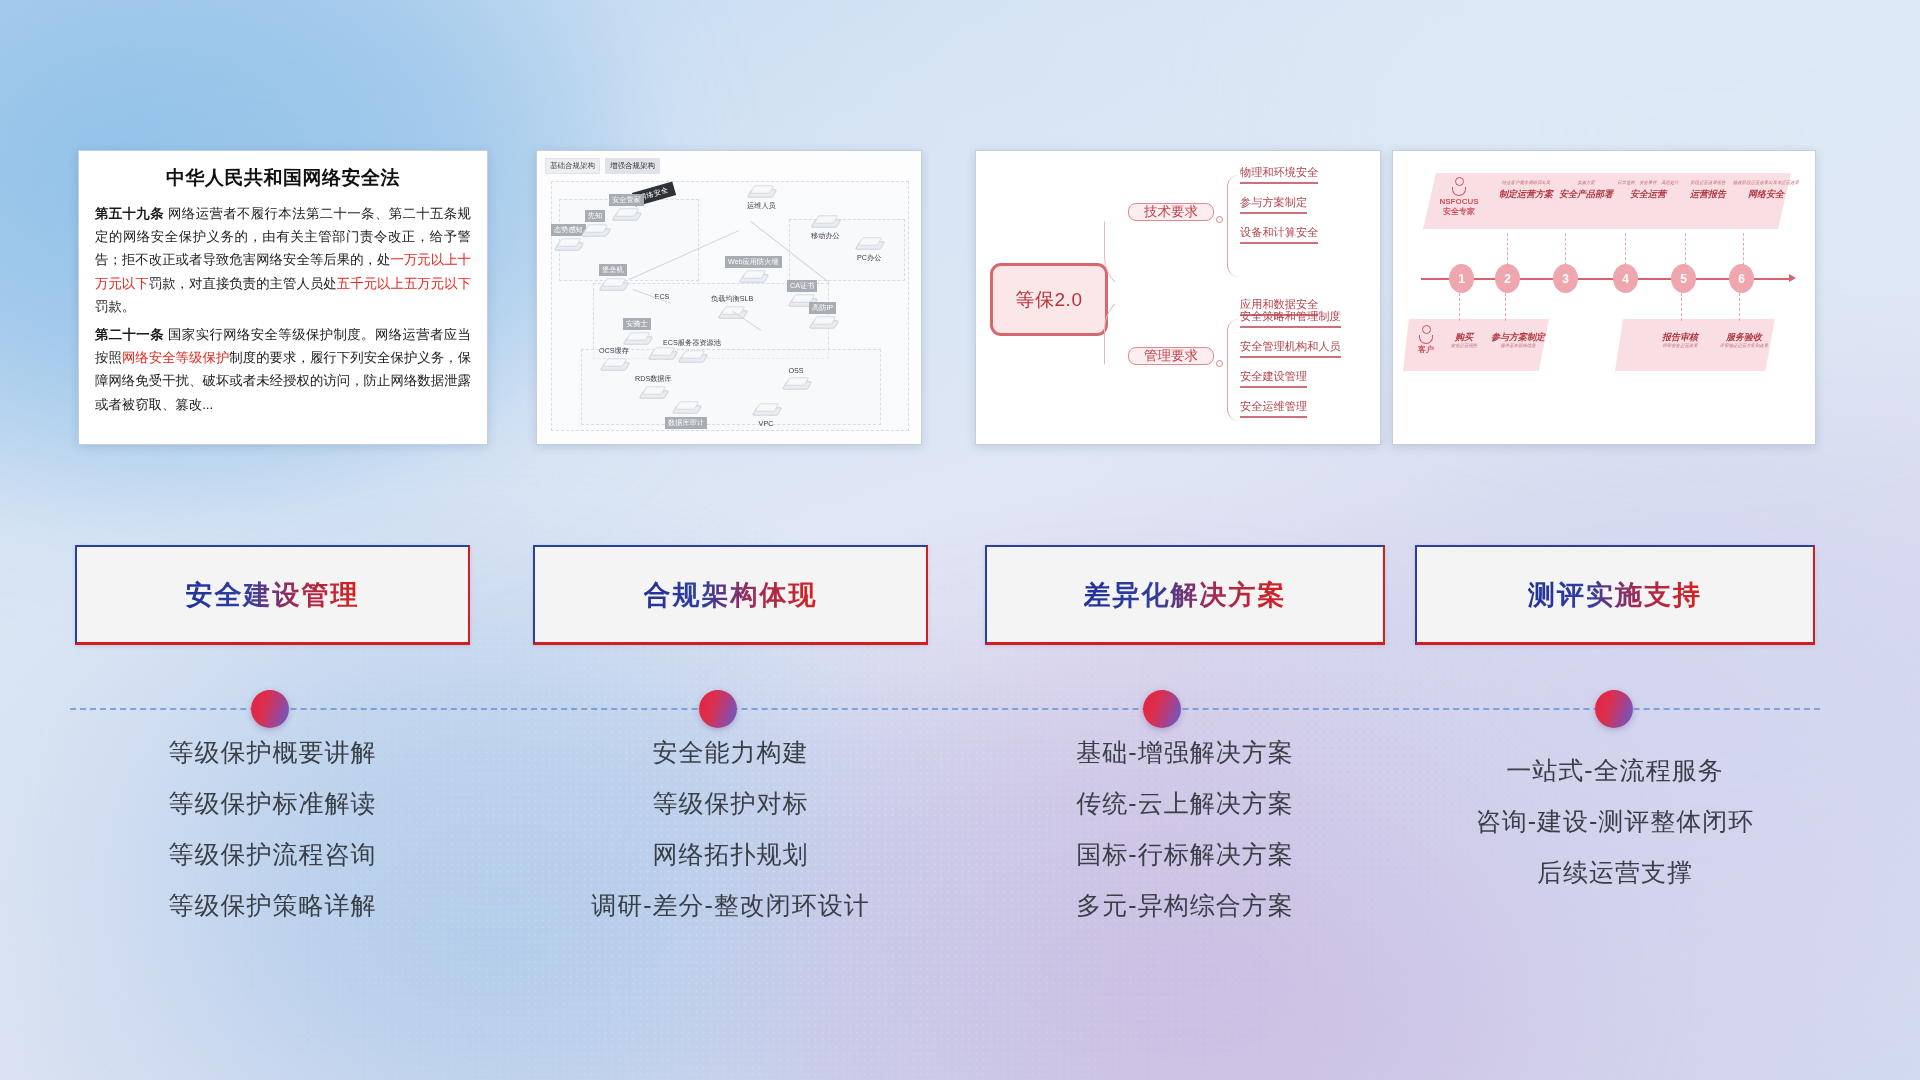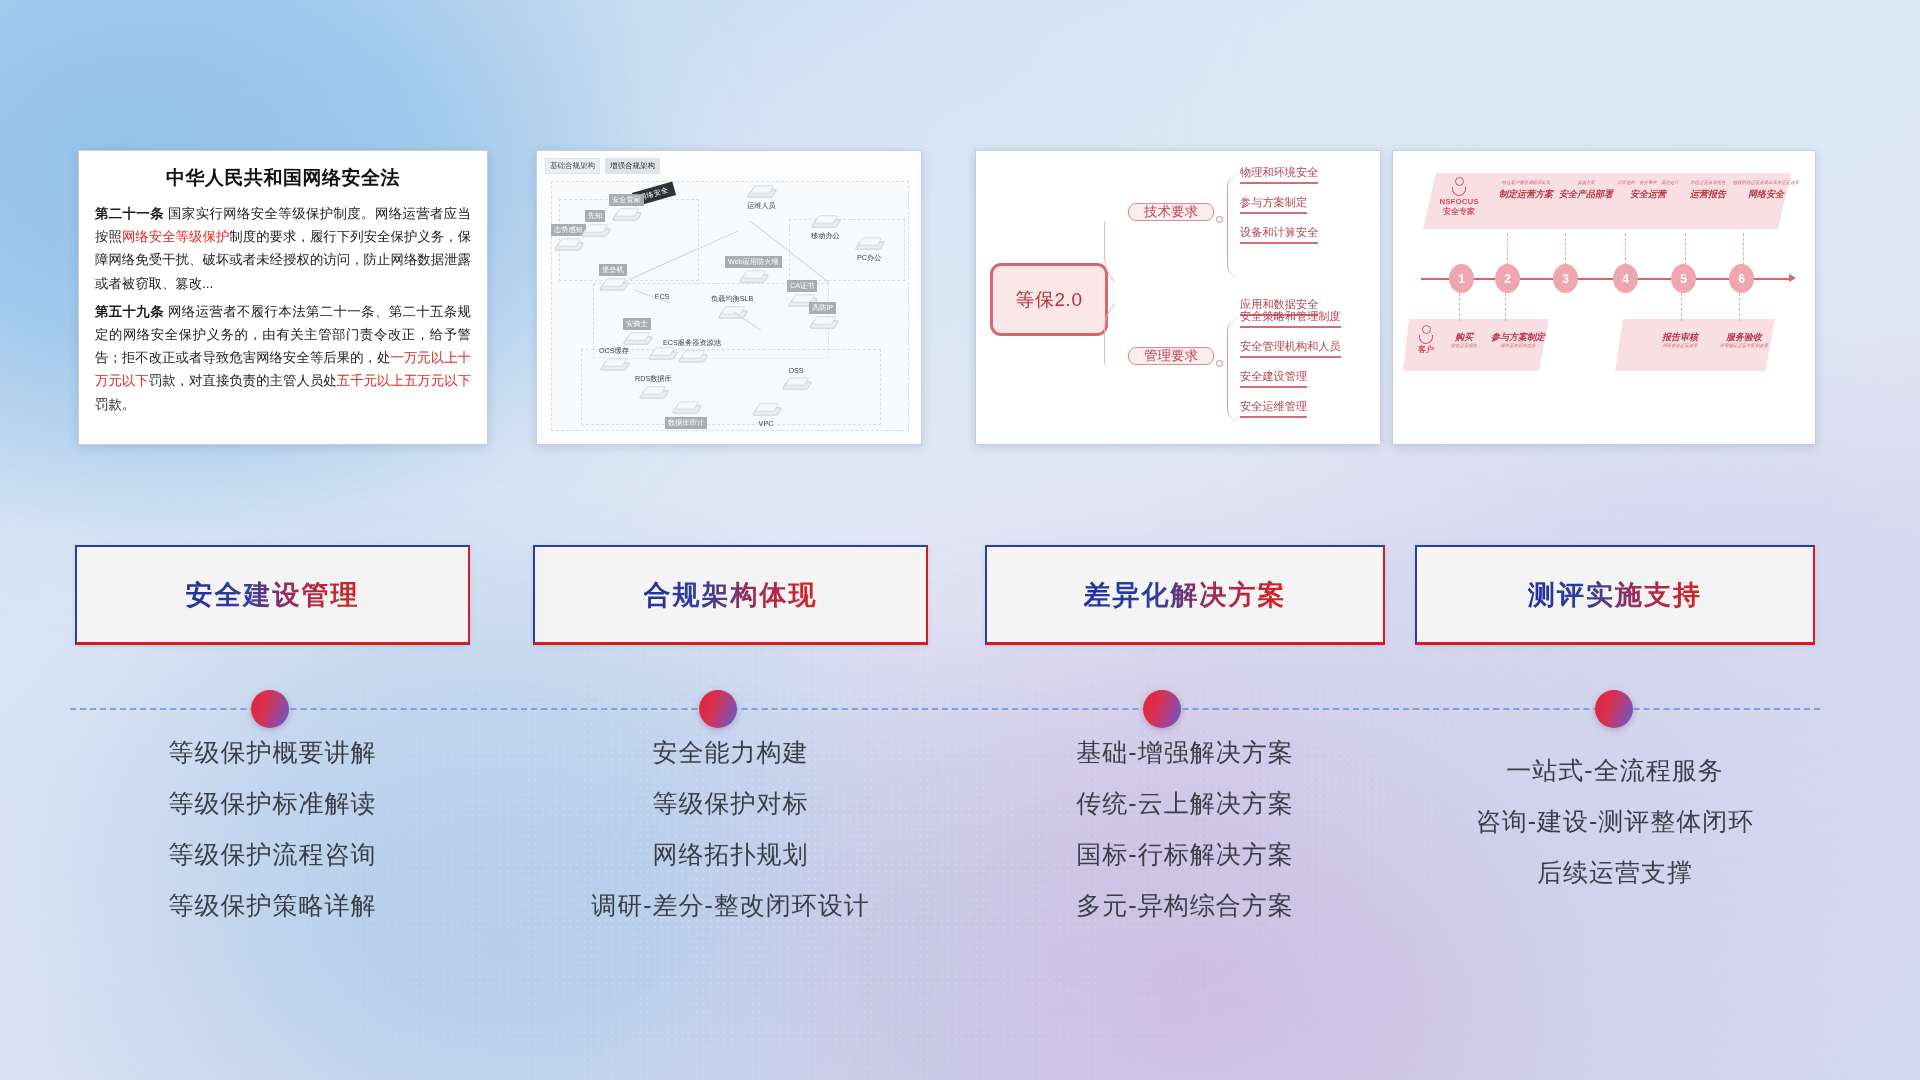--- a/index.html
+++ b/index.html
@@ -243,24 +243,24 @@
 </div>
 
 <div class="stage">
 
   <div class="cards">
 
     <div class="card card-1">
       <div class="law">
         <div class="law-title">中华人民共和国网络安全法</div>
         <div class="law-p">
+          <span class="law-art">第五十九条</span><span> 网络运营者不履行本法第二十一条、第二十五条规定的网络安全保护义务的，由有关主管部门责令改正，给予警告；拒不改正或者导致危害网络安全等后果的，处</span><span class="red">一万元以上十万元以下</span><span>罚款，对直接负责的主管人员处</span><span class="red">五千元以上五万元以下</span><span>罚款。</span>
+        </div>
+        <div class="law-p">
           <span class="law-art">第二十一条</span><span> 国家实行网络安全等级保护制度。网络运营者应当按照</span><span class="red">网络安全等级保护</span><span>制度的要求，履行下列安全保护义务，保障网络免受干扰、破坏或者未经授权的访问，防止网络数据泄露或者被窃取、篡改...</span>
-        </div>
-        <div class="law-p">
-          <span class="law-art">第五十九条</span><span> 网络运营者不履行本法第二十一条、第二十五条规定的网络安全保护义务的，由有关主管部门责令改正，给予警告；拒不改正或者导致危害网络安全等后果的，处</span><span class="red">一万元以上十万元以下</span><span>罚款，对直接负责的主管人员处</span><span class="red">五千元以上五万元以下</span><span>罚款。</span>
         </div>
       </div>
     </div>
 
     <div class="card card-2">
       <div class="arch">
         <div class="arch-tabs">
           <div class="arch-tab">基础合规架构</div>
           <div class="arch-tab sel">增强合规架构</div>
         </div>

